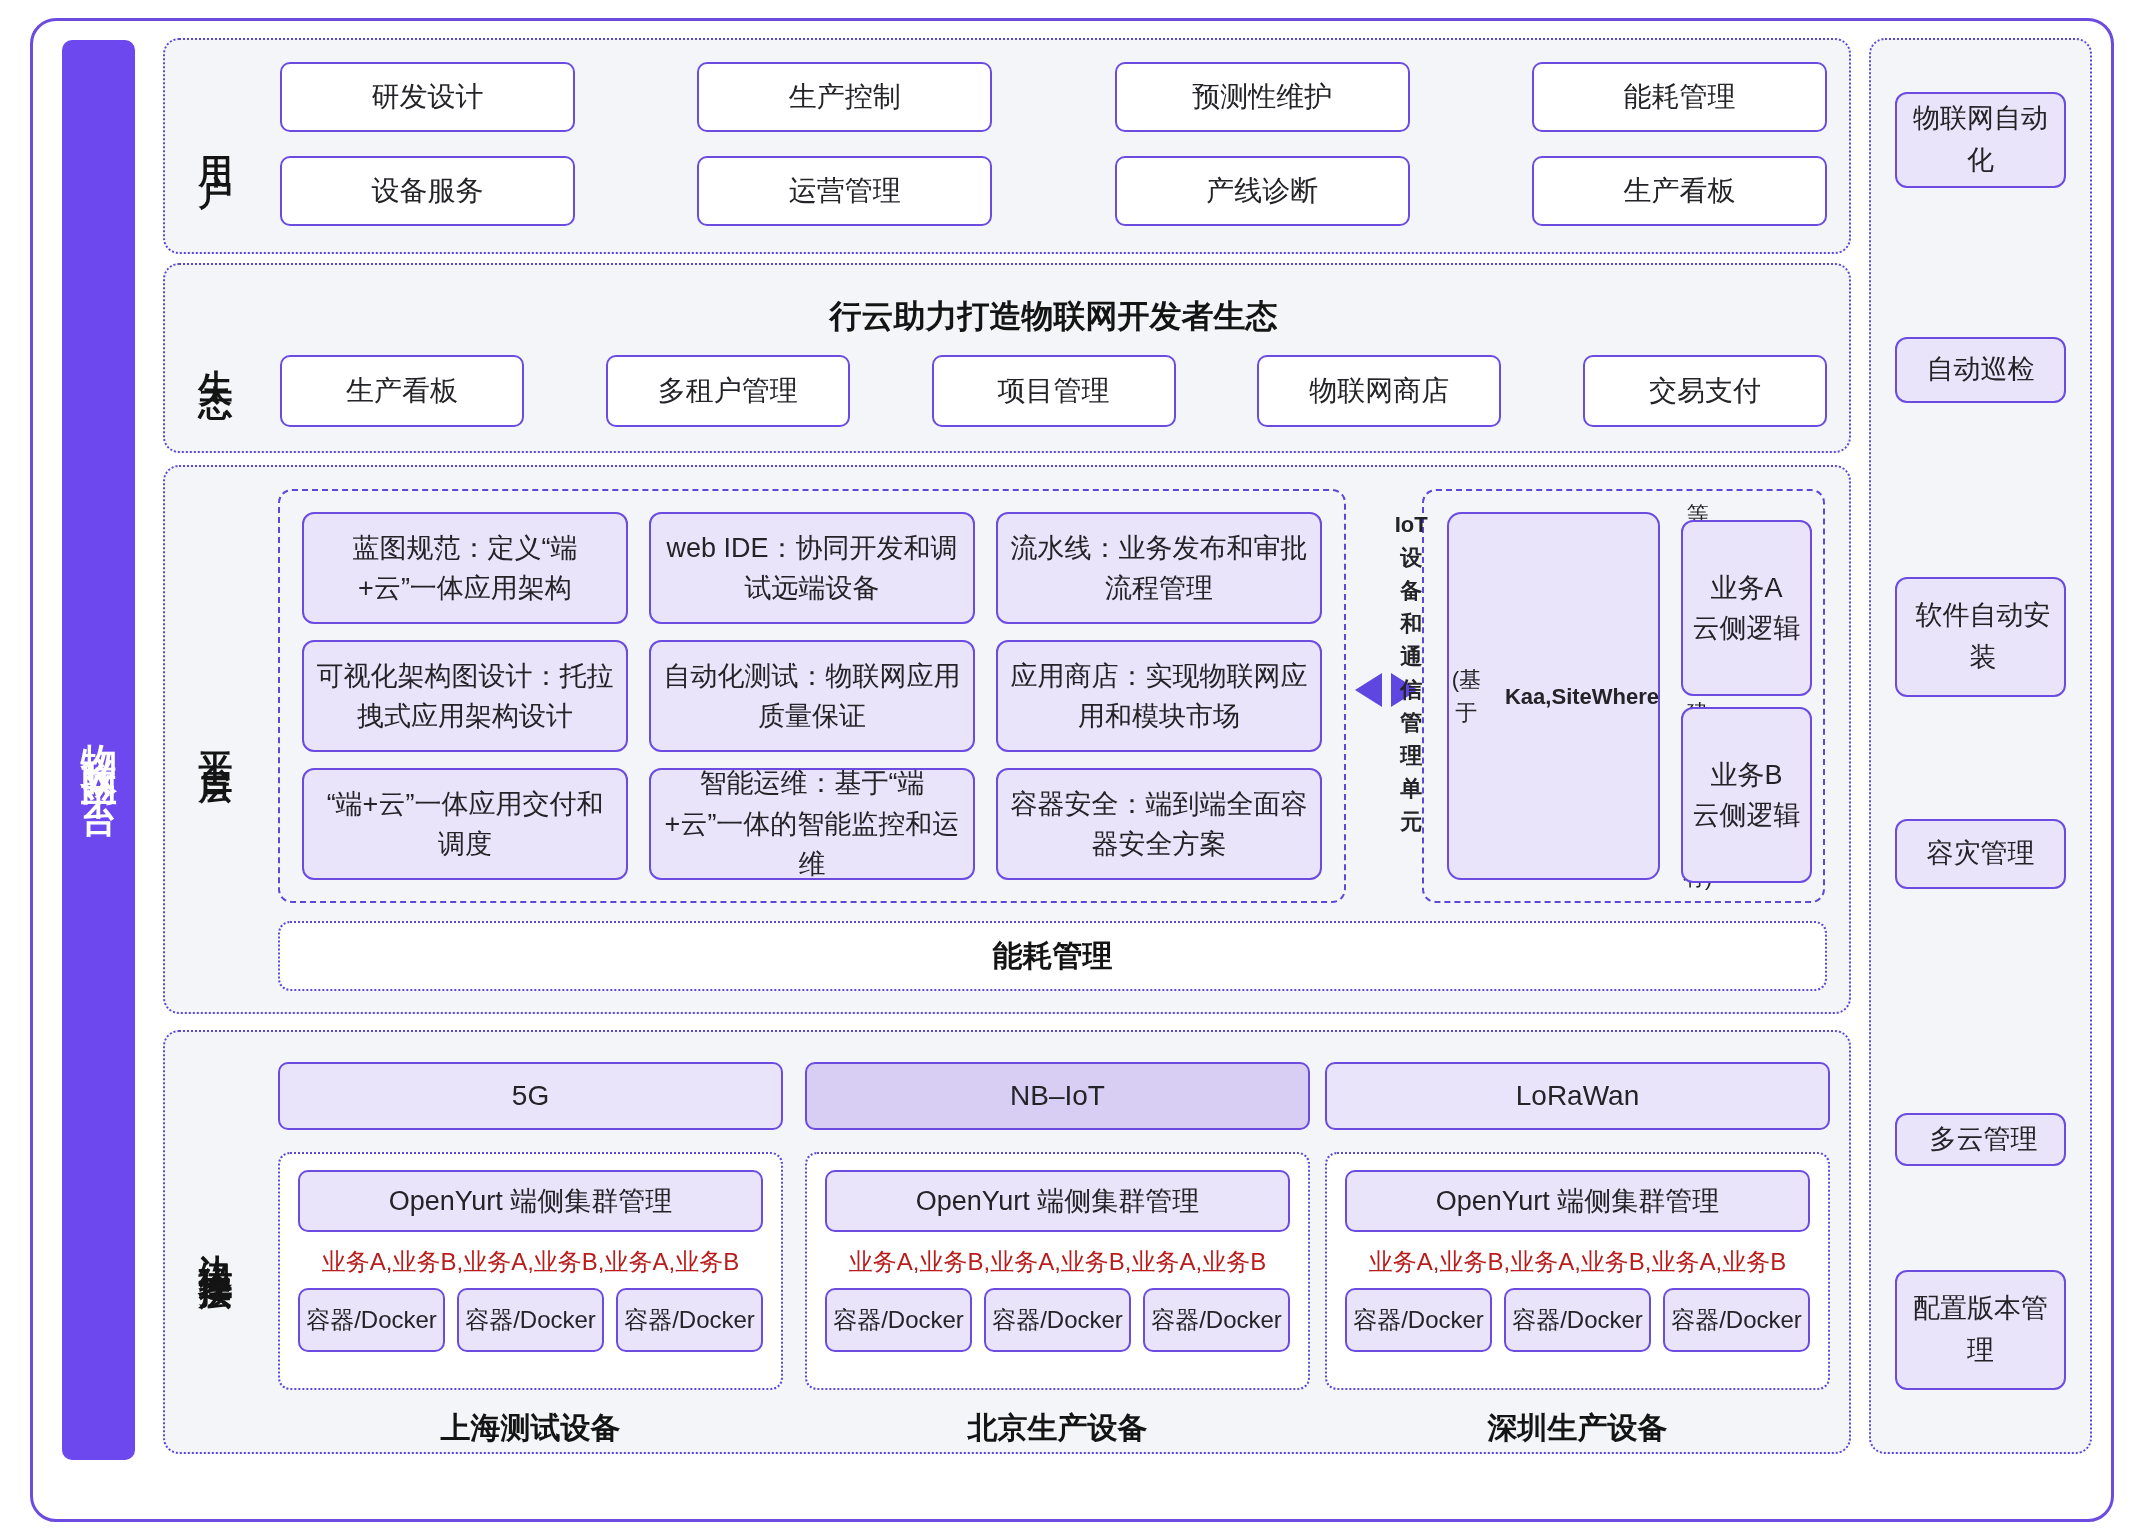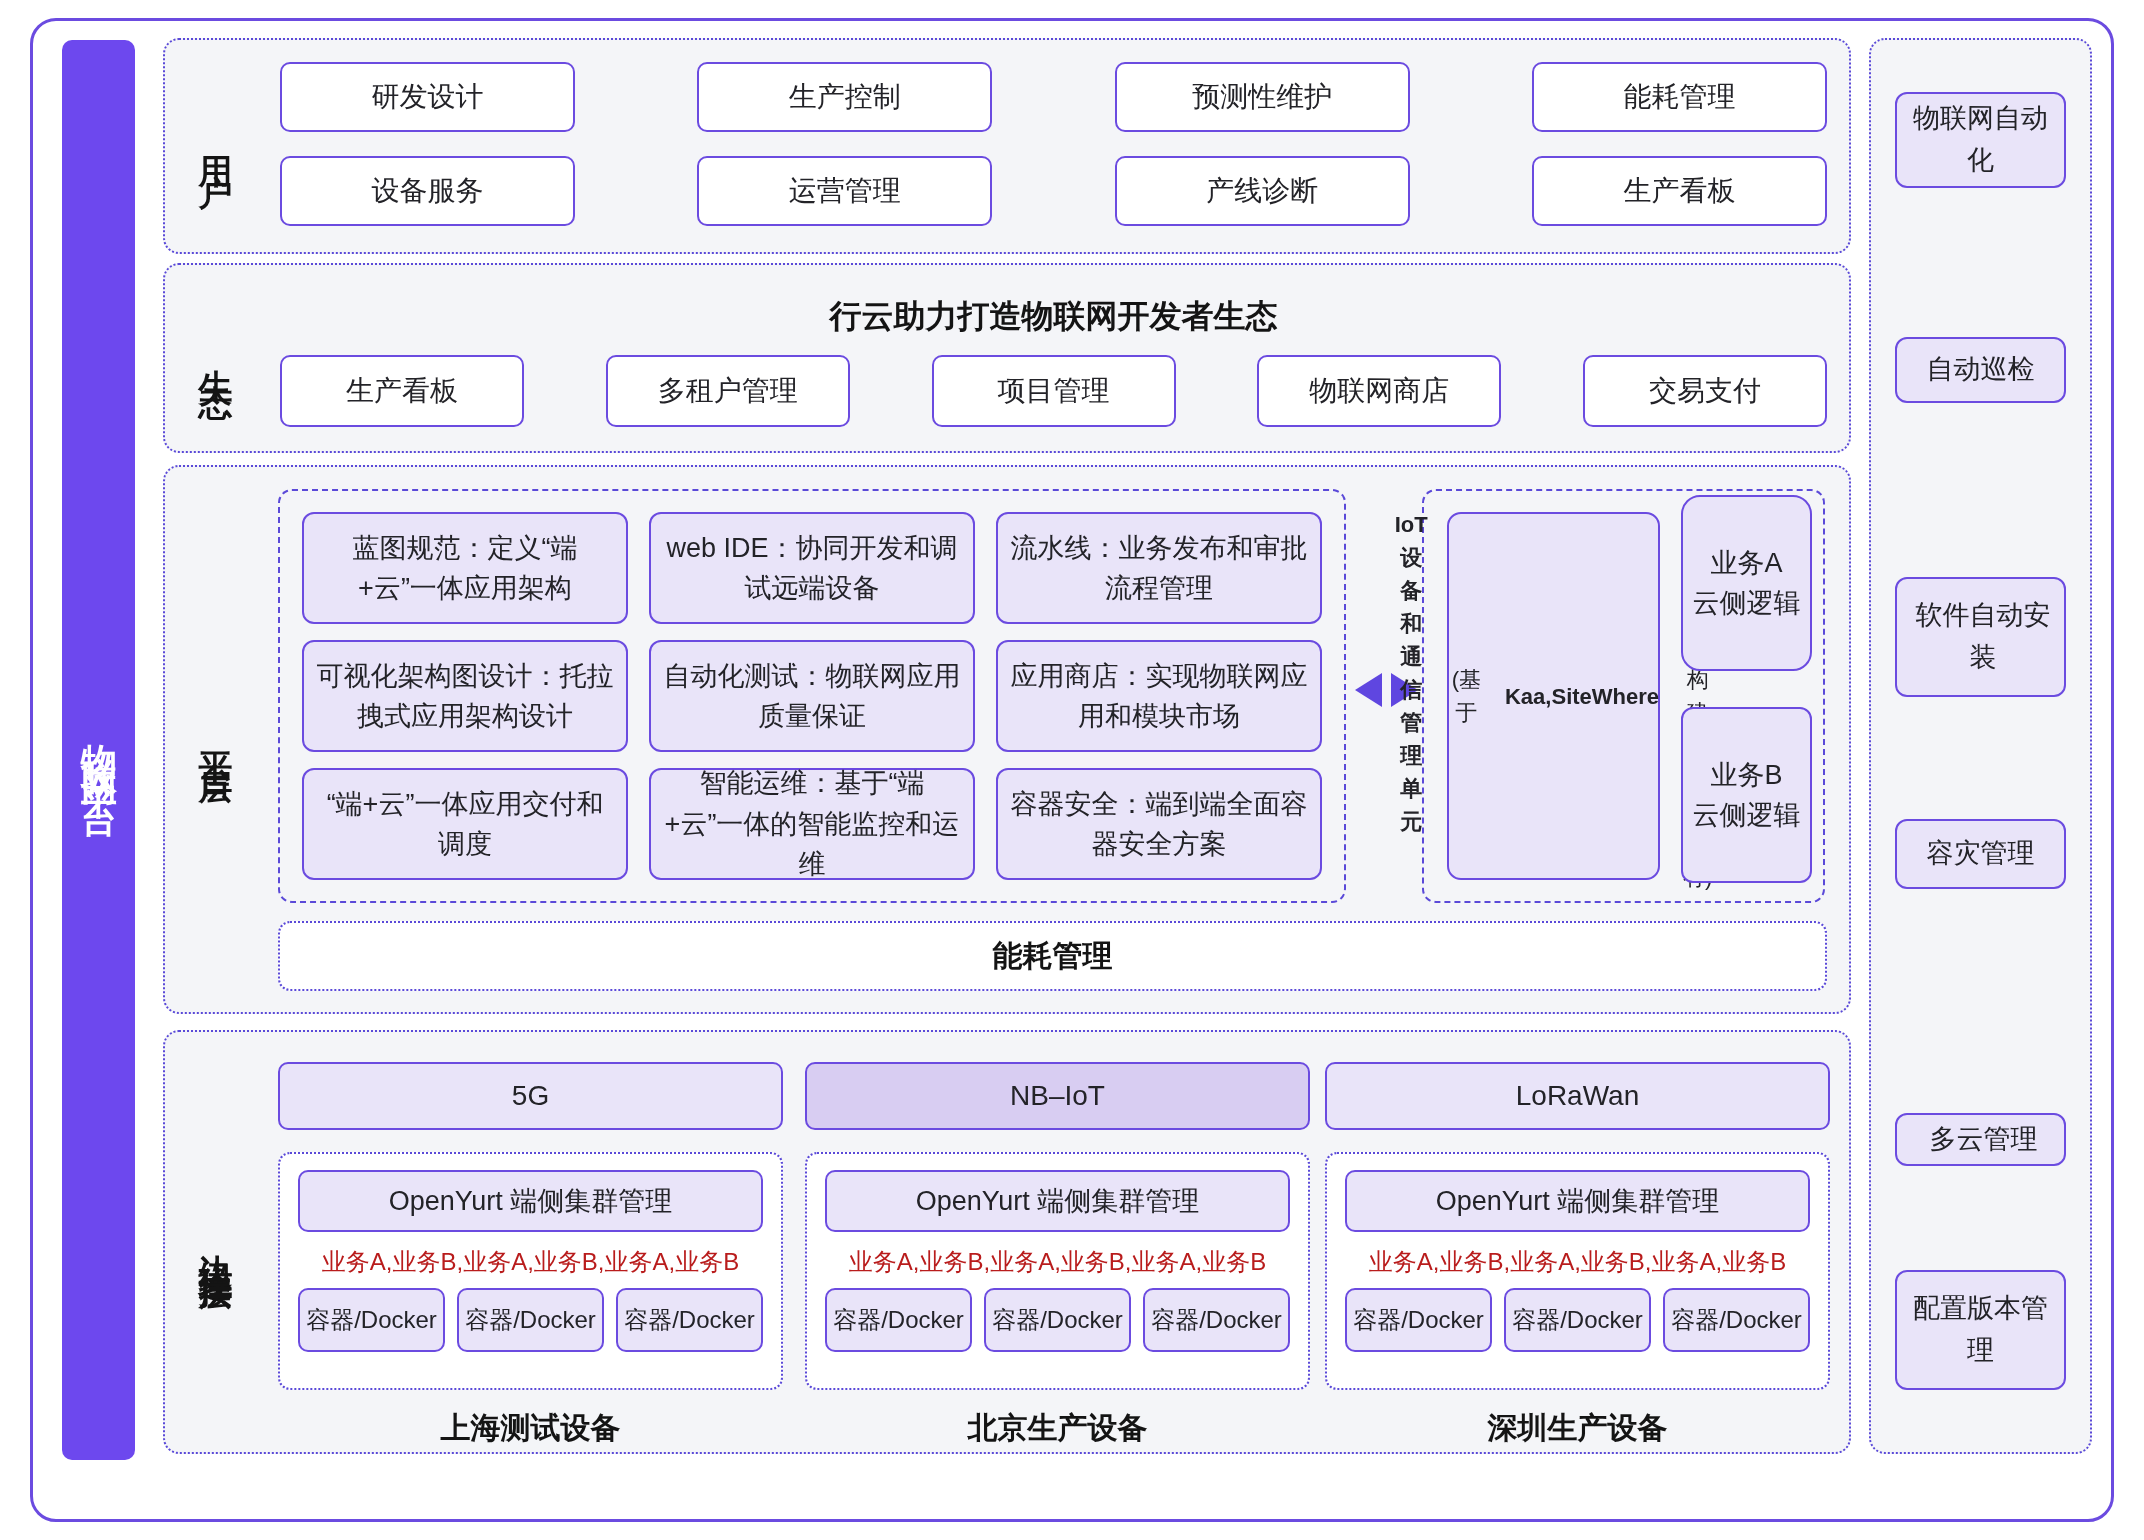--- a/index.html
+++ b/index.html
@@ -130,21 +130,21 @@
       <div class="tri-r"></div>
     </div>
 
     <div class="iotgroup">
       <div class="box lav iotbox">
         <div class="iot-title">IoT设备和通信管理单元</div>
         <div>(基于</div>
         <div class="b">Kaa,SiteWhere</div>
         <div>等开源项目构建&amp;厂商专有)</div>
       </div>
-      <div class="box lav bizbox" style="top:4px;border-radius:19px;">
+      <div class="box lav bizbox" style="top:29px;">
         <div>业务A</div>
         <div>云侧逻辑</div>
       </div>
       <div class="box lav bizbox" style="top:216px;">
         <div>业务B</div>
         <div>云侧逻辑</div>
       </div>
     </div>
 
     <div class="cbar">能耗管理</div>

